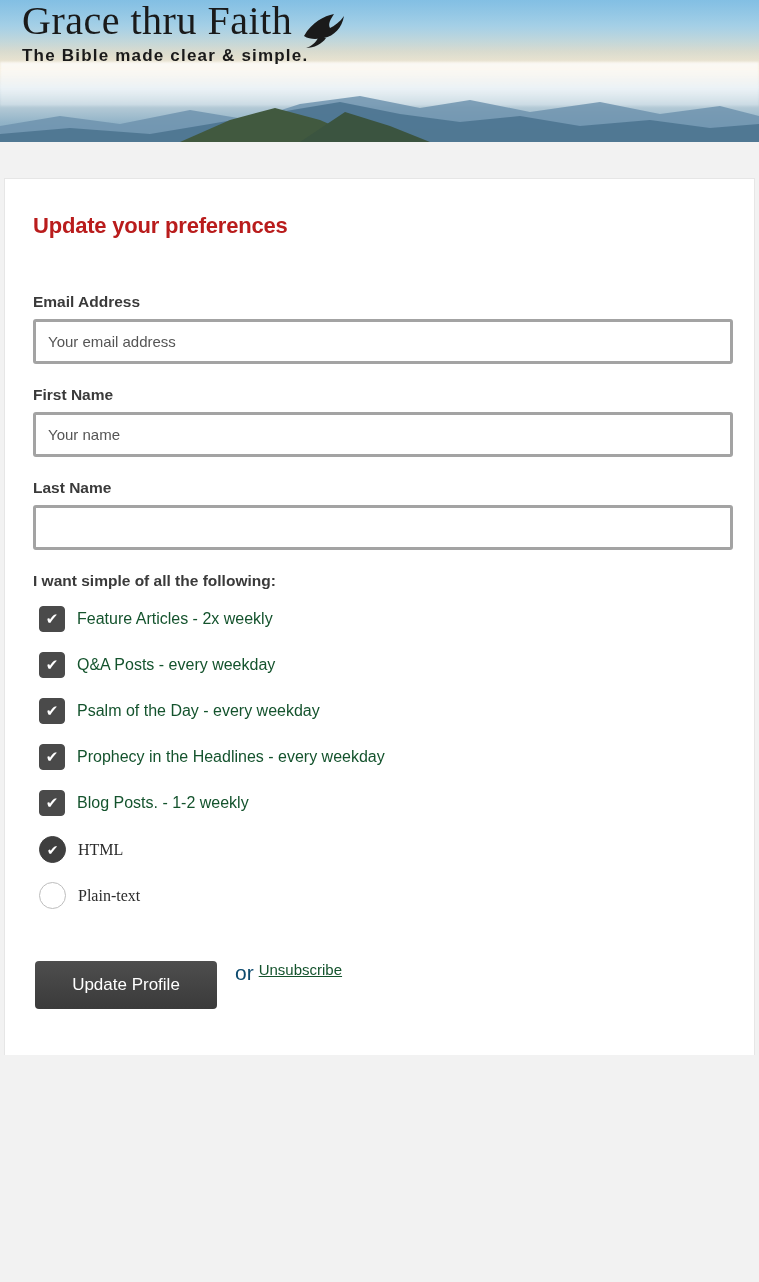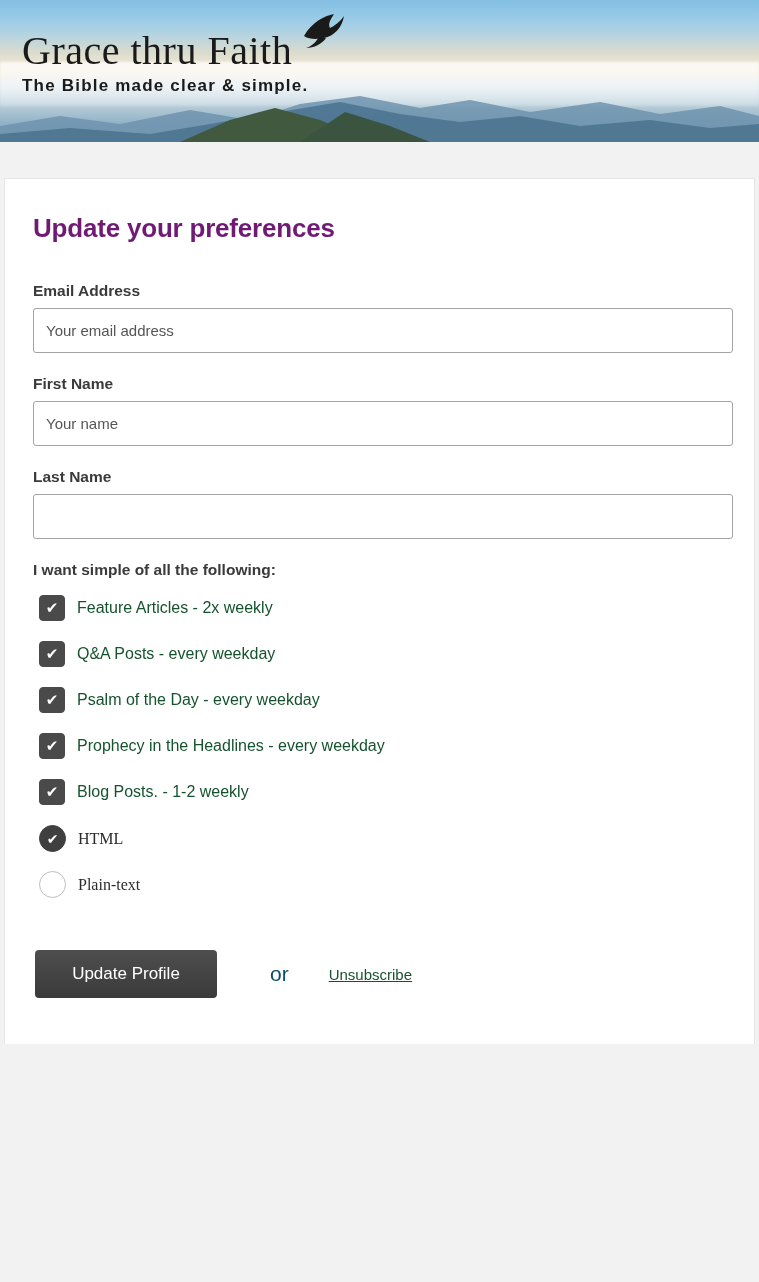--- a/index.html
+++ b/index.html
@@ -46,21 +46,21 @@
   }
   .banner .ridge {
     position: absolute;
     bottom: 0;
     width: 100%;
     height: 60px;
   }
   .banner-text {
     position: absolute;
     left: 22px;
-    top: 30px;
+    top: 0;
     z-index: 5;
   }
   .banner-title {
     font-family: "Liberation Serif", serif;
     font-size: 40px;
     color: #1a1a1a;
     letter-spacing: 0.5px;
     line-height: 1.05;
     white-space: nowrap;
   }
@@ -83,38 +83,38 @@
   .spacer { height: 36px; }
   .card {
     background: #ffffff;
     width: 751px;
     margin: 0 auto;
     padding: 30px 28px 46px 28px;
     border: 1px solid #e6e6e6;
     border-bottom: none;
   }
   h1.page-title {
-    font-size: 26px;
+    font-size: 22px;
     font-weight: bold;
-    color: #701a75;
-    margin: 4px 0 38px 0;
+    color: #b91c1c;
+    margin: 4px 0 54px 0;
     letter-spacing: -0.2px;
   }
 
   .field-label {
     font-size: 15.5px;
     font-weight: bold;
     color: #3a3a3a;
     margin-bottom: 8px;
   }
   .text-input {
     display: block;
     width: 700px;
     height: 45px;
-    border: 1px solid #a3a3a3;
+    border: 3px solid #a3a3a3;
     border-radius: 3px;
     padding: 0 12px;
     font-size: 15px;
     color: #a21caf;
     font-family: "Liberation Sans", sans-serif;
     background: #fff;
     margin-bottom: 22px;
     outline: none;
   }
   .text-input::placeholder { color: #555; }
@@ -187,24 +187,23 @@
     display: none;
     color: #fff;
     font-size: 14px;
     line-height: 1;
   }
   .radio.selected .tick { display: block; }
   .radio-label { font-size: 16px; color: #2b2b2b; font-family: Liberation Serif, serif; }
 
   .submit-row {
     display: flex;
-    align-items: center;
+    align-items: flex-start;
     margin-top: 52px;
     padding-left: 2px;
-    gap: 35px;
   }
   .submit-btn {
     background: linear-gradient(to bottom, #4e4e4e, #3a3a3a);
     color: #ffffff;
     border: none;
     border-radius: 4px;
     font-size: 17px;
     font-family: "Liberation Sans", sans-serif;
     padding: 14px 22px;
     cursor: pointer;

